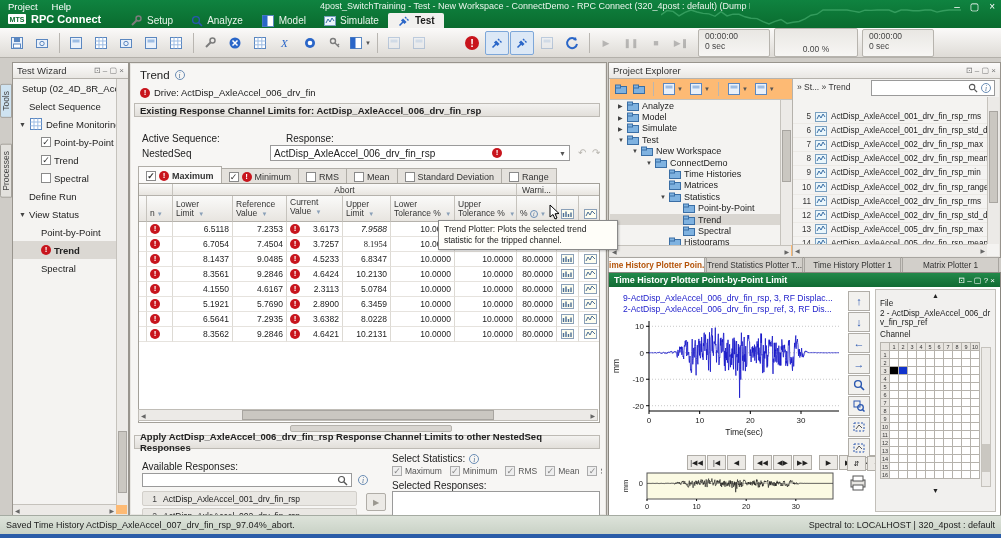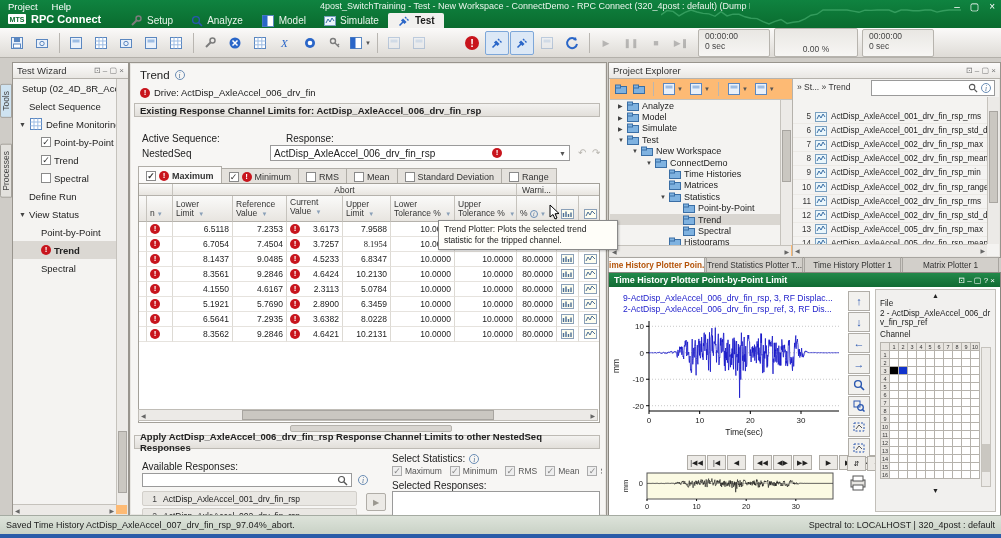--- a/index.html
+++ b/index.html
@@ -569,21 +569,21 @@
         <div class="tc" style="width: 8px; flex: 0 0 8px;"></div>
         <div class="tc" style="width: 26px; flex: 0 0 26px; justify-content: flex-start;">
           <span class="err">!</span>
         </div>
         <div class="tc" style="width: 60px; flex: 0 0 60px;">6.5118</div>
         <div class="tc" style="width: 54px; flex: 0 0 54px;">7.2353</div>
         <div class="tc" style="width: 56px; flex: 0 0 56px;">
           <span class="err" style="margin-right: auto;">!</span>
           <span>3.6173</span>
         </div>
-        <div class="tc" style="width: 48px; flex: 0 0 48px;">7.9588</div>
+        <div class="tc" style="width: 48px; flex: 0 0 48px; font-style: italic;">7.9588</div>
         <div class="tc" style="width: 64px; flex: 0 0 64px;">10.0000</div>
         <div class="tc" style="width: 62px; flex: 0 0 62px;">10.0000</div>
         <div class="tc" style="width: 40px; flex: 0 0 40px;">80.0000</div>
         <div class="tc" style="width: 22px; flex: 0 0 22px; justify-content: center;">
           <svg width="13" height="10">
             <rect x="0.5" y="0.5" width="12" height="9" fill="#fdfdef" stroke="#8aa0b8"></rect>
             <path d="M2.5 8 V4 M5 8 V2.5 M7.5 8 V5 M10 8 V3.5" stroke="#4a6d95" stroke-width="1.4"></path>
           </svg>
         </div>
         <div class="tc" style="width: 24px; flex: 0 0 24px; justify-content: center;">

